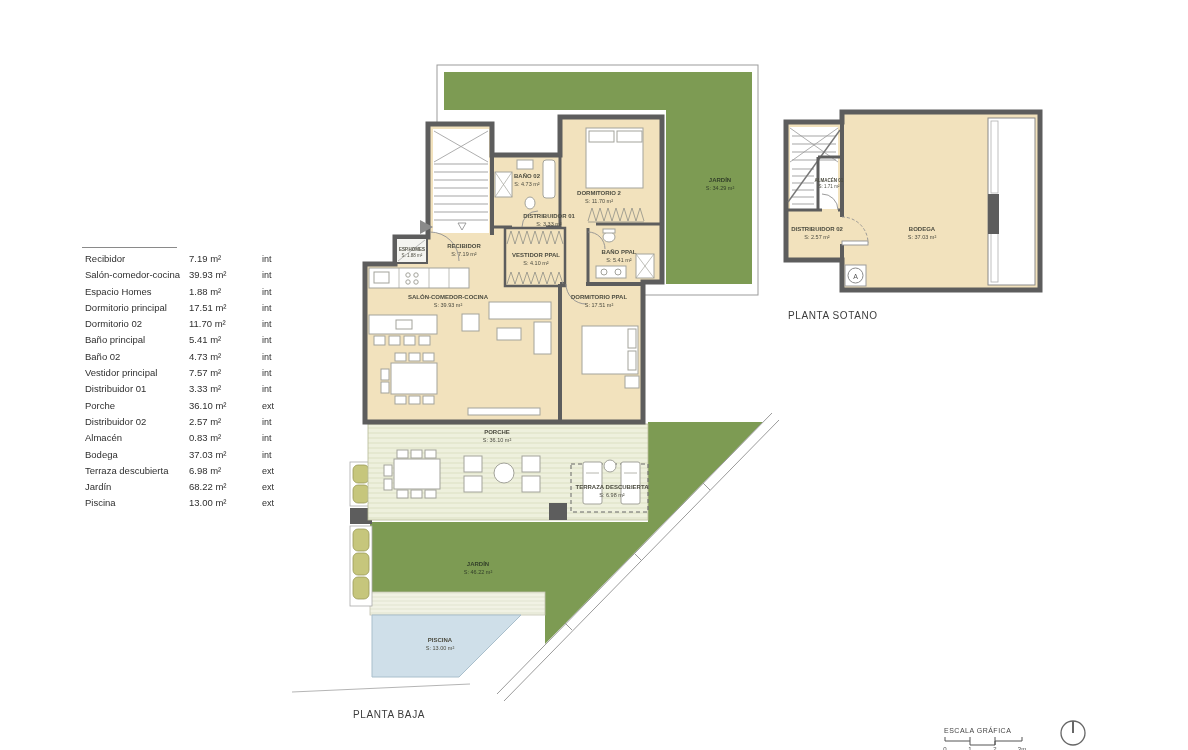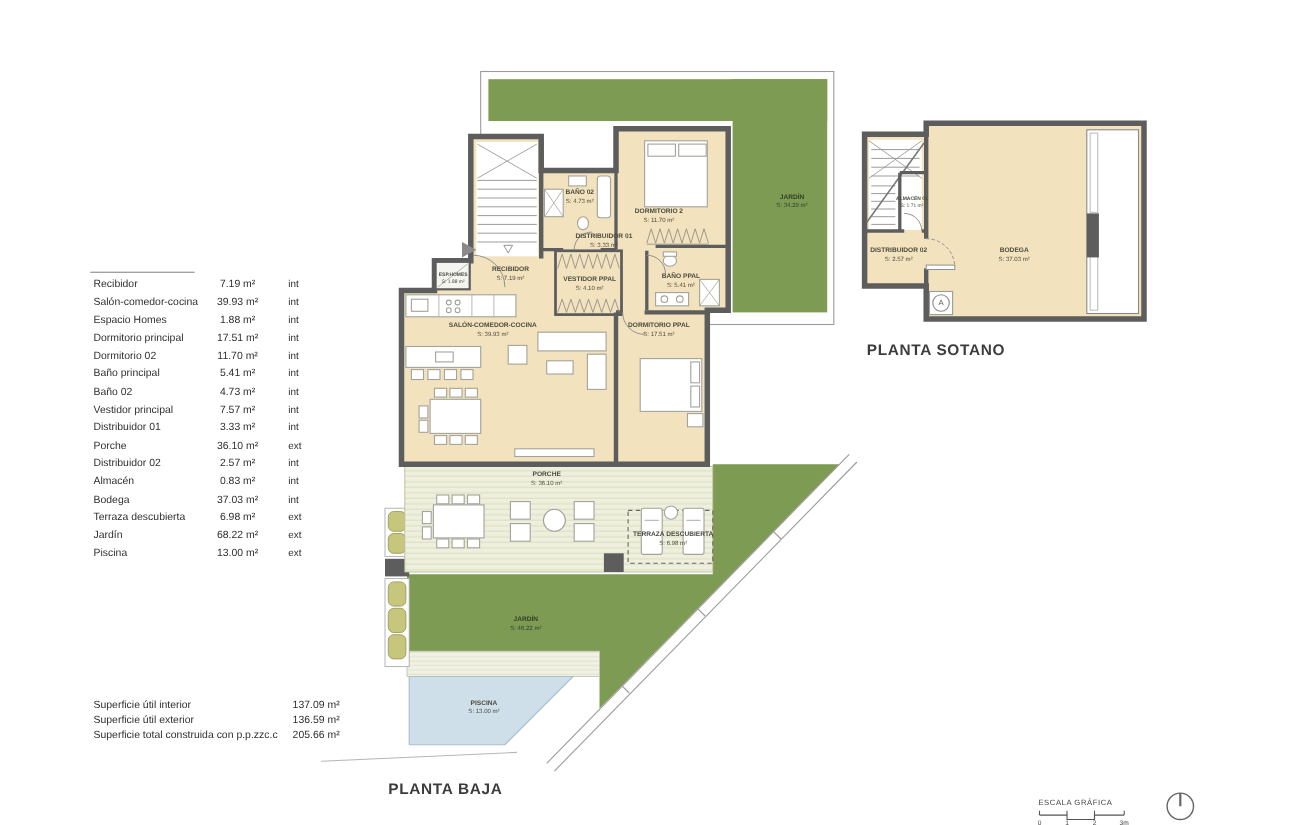--- a/index.html
+++ b/index.html
@@ -5,31 +5,31 @@
   html,body{margin:0;padding:0;background:#fff;}
   .canvas{position:relative;width:1188px;height:750px;background:#ffffff;
           font-family:"Liberation Sans",sans-serif;overflow:hidden;margin-top:32px;}
   svg.plan{position:absolute;left:0;top:0;}
 
   
   .legend-rule{position:absolute;left:82px;top:215px;width:95px;border-top:1px solid #8a8a8a;}
   .legend{position:absolute;left:85px;top:221px;width:200px;font-size:9.5px;color:#2f2f2f;}
   .lrow{display:flex;align-items:baseline;height:16.3px;}
   .lname{width:104px;white-space:nowrap;}
-  .larea{width:54px;text-align:center;white-space:nowrap;}
+  .larea{width:54px;text-align:left;white-space:nowrap;}
   .ltype{margin-left:19px;font-size:9px;}
 
   
   .totals{position:absolute;left:85px;top:604px;font-size:9.5px;color:#2f2f2f;}
   .trow{display:flex;height:13.4px;align-items:baseline;}
   .tname{width:181px;white-space:nowrap;}
   .tvalue{white-space:nowrap;}
 
   
-  .plan-title{position:absolute;font-size:14px;letter-spacing:.6px;color:#3c3c3c;white-space:nowrap;font-weight:bold;}
+  .plan-title{position:absolute;font-size:10px;letter-spacing:.6px;color:#3c3c3c;white-space:nowrap;}
   .title-baja{left:353px;top:677px;}
   .title-sotano{left:788px;top:278px;}
 
   
   .rlabel{position:absolute;transform:translate(-50%,-50%);text-align:center;
           font-size:6px;font-weight:bold;color:#4c4c40;line-height:1.3;white-space:nowrap;}
   .rlabel .area{display:block;font-weight:normal;font-size:5.5px;}
   .rlabel.tiny{font-size:4.5px;}
   .rlabel.tiny .area{font-size:4.5px;}
   .rlabel.on-green{color:#33402a;}
@@ -375,34 +375,20 @@
         <span class="larea">68.22 m²</span>
         <span class="ltype">ext</span>
       </div>
     <div class="lrow">
         <span class="lname">Piscina</span>
         <span class="larea">13.00 m²</span>
         <span class="ltype">ext</span>
       </div>
   </div>
 
-  <div class="totals">
-    <div class="trow">
-        <span class="tname">Superficie útil interior</span>
-        <span class="tvalue">137.09 m²</span>
-      </div>
-    <div class="trow">
-        <span class="tname">Superficie útil exterior</span>
-        <span class="tvalue">136.59 m²</span>
-      </div>
-    <div class="trow">
-        <span class="tname">Superficie total construida con p.p.zzc.c</span>
-        <span class="tvalue">205.66 m²</span>
-      </div>
-  </div>
 
   <div class="rlabel on-green" style="left:720px;top:152px;"><span>JARDÍN</span><span class="area">S: 34.29 m²</span></div>
   <div class="rlabel" style="left:527px;top:148px;"><span>BAÑO 02</span><span class="area">S: 4.73 m²</span></div>
   <div class="rlabel" style="left:599px;top:165px;"><span>DORMITORIO 2</span><span class="area">S: 11.70 m²</span></div>
   <div class="rlabel" style="left:549px;top:188px;"><span>DISTRIBUIDOR 01</span><span class="area">S: 3.33 m²</span></div>
   <div class="rlabel" style="left:464px;top:218px;"><span>RECIBIDOR</span><span class="area">S: 7.19 m²</span></div>
   <div class="rlabel tiny" style="left:412px;top:221px;"><span>ESP.HOMES</span><span class="area">S: 1.88 m²</span></div>
   <div class="rlabel" style="left:536px;top:227px;"><span>VESTIDOR PPAL</span><span class="area">S: 4.10 m²</span></div>
   <div class="rlabel" style="left:619px;top:224px;"><span>BAÑO PPAL</span><span class="area">S: 5.41 m²</span></div>
   <div class="rlabel" style="left:448px;top:269px;"><span>SALÓN-COMEDOR-COCINA</span><span class="area">S: 39.93 m²</span></div>

